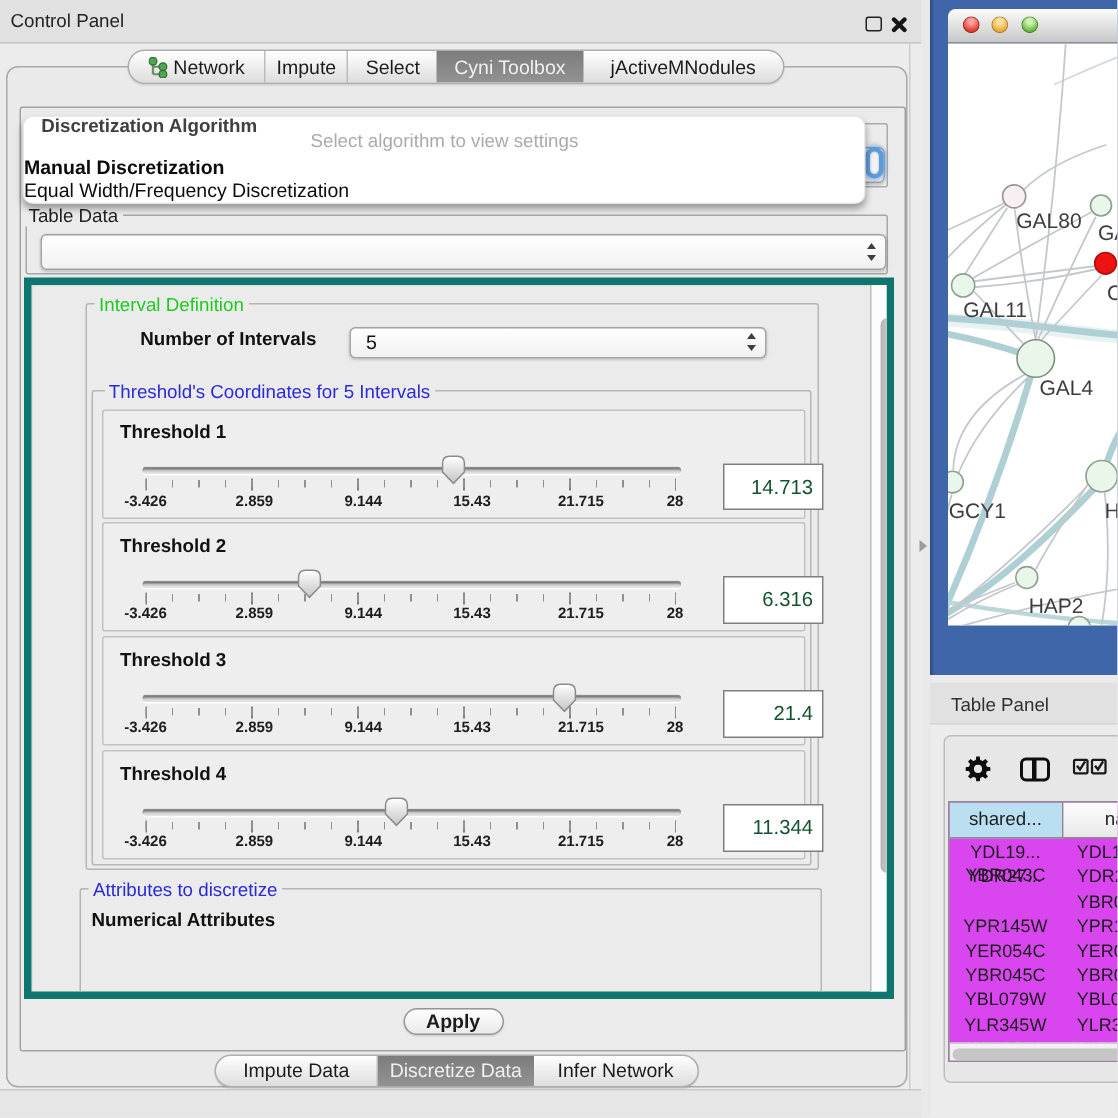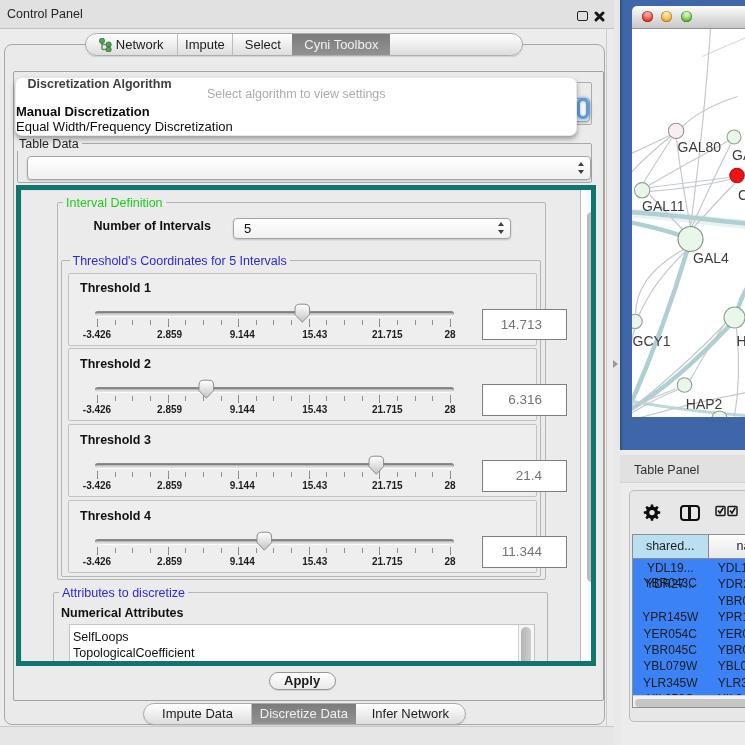--- a/index.html
+++ b/index.html
@@ -19,21 +19,21 @@
   background:linear-gradient(#ffffff,#dddddd);overflow:hidden;box-shadow:0 1px 1px rgba(0,0,0,0.12);}
 .seg>div{font-size:13px;color:#1c1c1c;display:flex;align-items:center;justify-content:center;white-space:nowrap;}
 .seg>div.sep{border-right:1px solid #bcbcbc;}
 .seg>div.dark{background:linear-gradient(#7c7c7c,#929292);color:#f0f0f0;}
 .bold{font-weight:bold;}
 .trow{position:absolute;left:47px;width:467px;height:71px;border:1px solid #c2c2c2;background:#eeeeee;border-radius:2px;}
 .ticksmin{position:absolute;background:repeating-linear-gradient(90deg,#909090 0,#909090 1px,transparent 1px,transparent 17.65px);}
 .ticksmaj{position:absolute;background:repeating-linear-gradient(90deg,#808080 0,#808080 1px,transparent 1px,transparent 70.6px);}
 .tlab{position:absolute;transform:translateX(-50%);font-size:10px;font-weight:bold;color:#1d1d1d;white-space:nowrap;}
 .vbox{position:absolute;left:413px;width:59px;height:29.5px;background:#fff;border:1px solid #7f7f7f;
-  font-size:13.5px;color:#737373;text-align:right;line-height:29.5px;padding-right:24px;}
+  font-size:13.5px;color:#14532d;text-align:right;line-height:29.5px;padding-right:6px;}
 .track{position:absolute;left:26px;width:359px;height:5px;border-radius:2.5px;
   background:linear-gradient(#a0a0a0,#cfcfcf 50%,#ebebeb);box-shadow:0 1px 0 #fdfdfd, inset 0 1px 1px rgba(0,0,0,0.28);border-top:1px solid #8a8a8a;box-sizing:border-box;}
 </style>
 </head>
 <body>
 
 <div class="abs" style="left:0;top:0;width:614px;height:726px;background:#ececec;"></div>
 <div class="abs" style="left:0;top:0;width:614px;height:28px;background:#e1e1e1;border-bottom:1px solid #c3c3c3;"></div>
 <div class="abs" style="left:7px;top:7px;font-size:12.5px;color:#242424;text-align:center;">Control Panel</div>
 <div class="abs" style="left:577px;top:10.5px;width:8.5px;height:8.5px;border:1.6px solid #222;border-radius:2px;"></div>
@@ -48,20 +48,21 @@
         <line x1="3" y1="3" x2="3" y2="11.5" stroke="#6a8f6a" stroke-width="1.6"></line>
         <line x1="3" y1="6.5" x2="9" y2="6.5" stroke="#6a8f6a" stroke-width="1.3"></line>
         <line x1="3" y1="11.5" x2="9" y2="11.5" stroke="#6a8f6a" stroke-width="1.3"></line>
         <circle cx="3" cy="2.8" r="2.6" fill="#52a352" stroke="#2e6b2e" stroke-width="0.8"></circle>
         <circle cx="9.6" cy="6.5" r="2.6" fill="#52a352" stroke="#2e6b2e" stroke-width="0.8"></circle>
         <circle cx="9.6" cy="11.5" r="2.6" fill="#52a352" stroke="#2e6b2e" stroke-width="0.8"></circle>
       </svg>Network</div>
   <div class="sep" style="width:54.7px;">Impute</div>
   <div style="width:59.1px;">Select</div>
   <div class="dark" style="width:98px;">Cyni Toolbox</div>
+  <div style="width:134.4px;">jActiveMNodules</div>
 </div>
 
 <div class="abs" style="left:13px;top:70.5px;width:591px;height:630px;border:1px solid #a2a2a2;border-radius:2px;background:#ebebeb;box-sizing:border-box;"></div>
 
 <div class="abs" style="left:19px;top:82px;width:573px;height:43px;border:1px solid #ababab;border-radius:2px;box-sizing:border-box;"></div>
 <div class="combo" style="left:25px;top:97.5px;width:563px;height:22px;"></div>
 <div class="abs" style="left:576.5px;top:97.5px;width:6px;height:15px;border:3px solid #5d9ad6;border-radius:6px;box-shadow:0 0 3px 1.5px rgba(77,144,216,0.55), inset 0 0 2px rgba(77,144,216,0.5);background:#f4f4f4;"></div>
 
 <div class="fs" style="left:17px;top:143px;width:573px;height:38px;border-color:#a8a8a8;">
   <span style="left:-2px;color:#1e1e1e;">Table Data</span>
@@ -159,28 +160,20 @@
     <svg class="abs" style="left:186.5px;top:29.5px;" width="17" height="20" viewBox="0 0 17 20">
         <path d="M1,6.2 Q1,1.2 5.6,1.2 L11,1.2 Q15.6,1.2 15.6,6.2 L15.6,11.6 L8.3,19.2 L1,11.6 Z" fill="url(#tg)" stroke="#8b8b8b" stroke-width="1"></path>
       </svg>
     <div class="vbox" style="top:35px;">11.344</div>
   </div>
 
   <div class="fs" style="left:32px;top:401.7px;width:493px;height:85px;border-color:#b5b5b5;">
     <span style="left:5px;color:#2a2ad8;">Attributes to discretize</span>
   </div>
   <div class="abs bold" style="left:40px;top:416.4px;font-size:12.5px;color:#111;">Numerical Attributes</div>
-  <div class="abs" style="left:48px;top:433.5px;width:466px;height:60px;background:#fff;border:1px solid #c4c4c4;box-sizing:border-box;font-size:12.5px;color:#111;">
-    <div style="position:absolute;left:3px;top:5px;">SelfLoops</div>
-    <div style="position:absolute;left:3px;top:21.5px;">TopologicalCoefficient</div>
-    <div style="position:absolute;left:3px;top:38px;">BetweennessCentrality</div>
-    <div style="position:absolute;right:0;top:0;width:15px;height:60px;background:#f6f6f6;border-left:1px solid #d0d0d0;">
-      <div style="position:absolute;left:2px;top:2px;width:9.5px;height:56px;border-radius:5px 5px 0 0;background:linear-gradient(90deg,#b5b5b5,#cdcdcd);"></div>
-    </div>
-  </div>
 
   <div class="abs" style="left:559px;top:0;width:20.5px;height:481px;background:#fcfcfc;border-left:1px solid #bababa;box-sizing:border-box;"></div>
   <div class="abs" style="left:565.5px;top:21.5px;width:9px;height:370px;border-radius:5px;background:linear-gradient(90deg,#b7b7b7,#d0d0d0);"></div>
 </div>
 
 <div class="abs" style="left:268.6px;top:672px;width:67px;height:18px;border:1px solid #969696;border-radius:9px;background:linear-gradient(#ffffff,#e9e9e9);box-sizing:border-box;text-align:center;font-size:13px;font-weight:bold;color:#1b1b1b;line-height:16px;box-shadow:0 1px 1px rgba(0,0,0,0.12);">Apply</div>
 
 <div class="seg" style="left:143.2px;top:702.7px;height:22.1px;box-sizing:border-box;width:322.7px;">
   <div class="sep" style="width:107px;">Impute Data</div>
   <div class="dark" style="width:104.3px;">Discretize Data</div>
@@ -277,21 +270,21 @@
 <div class="abs" style="left:688.3px;top:505.5px;width:2.6px;height:14.5px;background:#0e0e0e;"></div>
 <svg class="abs" style="left:714.5px;top:505px;" width="24" height="12" viewBox="0 0 24 12">
     <g fill="none" stroke="#1a1a1a" stroke-width="1.5">
       <rect x="1" y="1.5" width="9" height="9" rx="1"></rect>
       <rect x="13" y="1.5" width="9" height="9" rx="1"></rect>
     </g>
     <path d="M3,5.5 L5,8 L8.4,2.6" stroke="#1a1a1a" stroke-width="1.6" fill="none"></path>
     <path d="M15,5.5 L17,8 L20.4,2.6" stroke="#1a1a1a" stroke-width="1.6" fill="none"></path>
   </svg>
 
-<div class="abs" style="left:632px;top:534px;width:113px;height:174px;background:#3b82f6;border:1px solid #8e8e8e;border-right:none;box-sizing:border-box;overflow:hidden;padding-left:43px;">
+<div class="abs" style="left:632px;top:534px;width:113px;height:174px;background:#d946ef;border:1px solid #8e8e8e;border-right:none;box-sizing:border-box;overflow:hidden;padding-left:43px;">
   <div style="position:absolute;left:0;top:0;width:74.5px;height:23px;background:#badff0;border-right:1px solid #8a8a8a;border-bottom:1px solid #8a8a8a;text-align:center;font-size:12.5px;color:#1f1f1f;line-height:23px;">shared...</div>
   <div style="position:absolute;left:75.5px;top:0;width:112px;height:23px;background:linear-gradient(#fdfdfd,#e8e8e8);border-bottom:1px solid #8a8a8a;font-size:12.5px;color:#1f1f1f;line-height:23px;">
       <span style="position:absolute;left:28px;">na</span>
     </div>
   <div id="rows" style="position:absolute;left:0;top:26px;width:200px;font-size:12px;color:#1b1b1b;">
 <div style="position:absolute;left:0;top:0.0px;width:74.5px;text-align:center;">YDL19...</div>
       <div style="position:absolute;left:84.8px;top:0.0px;">YDL1</div>
 <div style="position:absolute;left:0;top:16.4px;width:74.5px;text-align:center;">YDR27...</div>
       <div style="position:absolute;left:84.8px;top:16.4px;">YDR2</div>
 <div style="position:absolute;left:0;top:15px;width:74.5px;text-align:center;">YBR043C</div>

